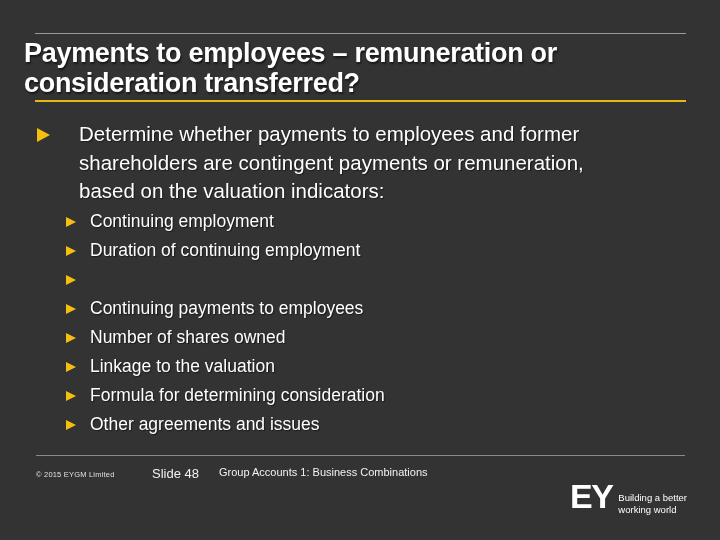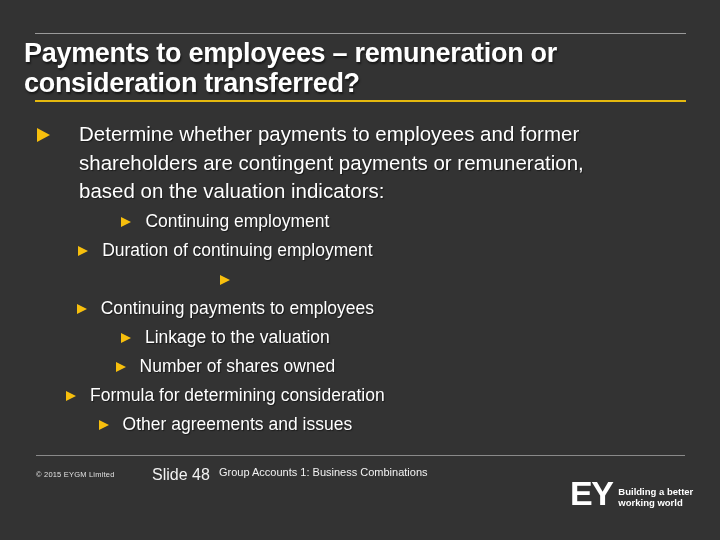--- a/index.html
+++ b/index.html
@@ -52,40 +52,39 @@
   .main-text div { white-space: nowrap; }
 
   .sub-list {
     position: absolute;
     left: 66px; top: 207px;
   }
   .sub-item {
     display: flex;
     align-items: center;
     height: 29px;
-    justify-content: center;
   }
   .sub-label {
     margin-left: 14px;
     font-size: 17.5px;
     white-space: nowrap;
     text-shadow: 1px 1px 1px rgba(0,0,0,0.5);
   }
 
   .copyright {
     position: absolute;
     left: 36px; top: 470px;
     font-size: 7.5px;
     color: #e0e0e0;
     letter-spacing: 0.2px;
   }
   .slide-number {
     position: absolute;
     left: 152px; top: 466px;
-    font-size: 16px;
+    font-size: 13px;
     color: #f2f2f2;
   }
   .deck-title {
     position: absolute;
     left: 219px; top: 466px;
     font-size: 11px;
     color: #f2f2f2;
   }
 
   .logo {
@@ -96,23 +95,23 @@
   }
   .logo-wordmark {
     font-size: 34px;
     font-weight: 700;
     line-height: 32px;
     letter-spacing: -1.5px;
     color: #ffffff;
   }
   .logo-tagline {
     margin-left: 6px;
-    margin-top: 8px;
+    margin-top: 15px;
     font-size: 9.5px;
-    font-weight: 700;
+    font-weight: 400;
     line-height: 11.5px;
     color: #ffffff;
   }
   .logo-tagline div { white-space: nowrap; }
 </style>
 </head>
 <body>
 
 <div class="slide">
 
@@ -143,25 +142,25 @@
     </div>
     <div class="sub-item">
       <span class="arrow sm"></span>
     </div>
     <div class="sub-item">
       <span class="arrow sm"></span>
       <span class="sub-label">Continuing payments to employees</span>
     </div>
     <div class="sub-item">
       <span class="arrow sm"></span>
-      <span class="sub-label">Linkage to the valuation</span>
+      <span class="sub-label">Number of shares owned</span>
     </div>
     <div class="sub-item">
       <span class="arrow sm"></span>
-      <span class="sub-label">Number of shares owned</span>
+      <span class="sub-label">Linkage to the valuation</span>
     </div>
     <div class="sub-item">
       <span class="arrow sm"></span>
       <span class="sub-label">Formula for determining consideration</span>
     </div>
     <div class="sub-item">
       <span class="arrow sm"></span>
       <span class="sub-label">Other agreements and issues</span>
     </div>
   </div>

